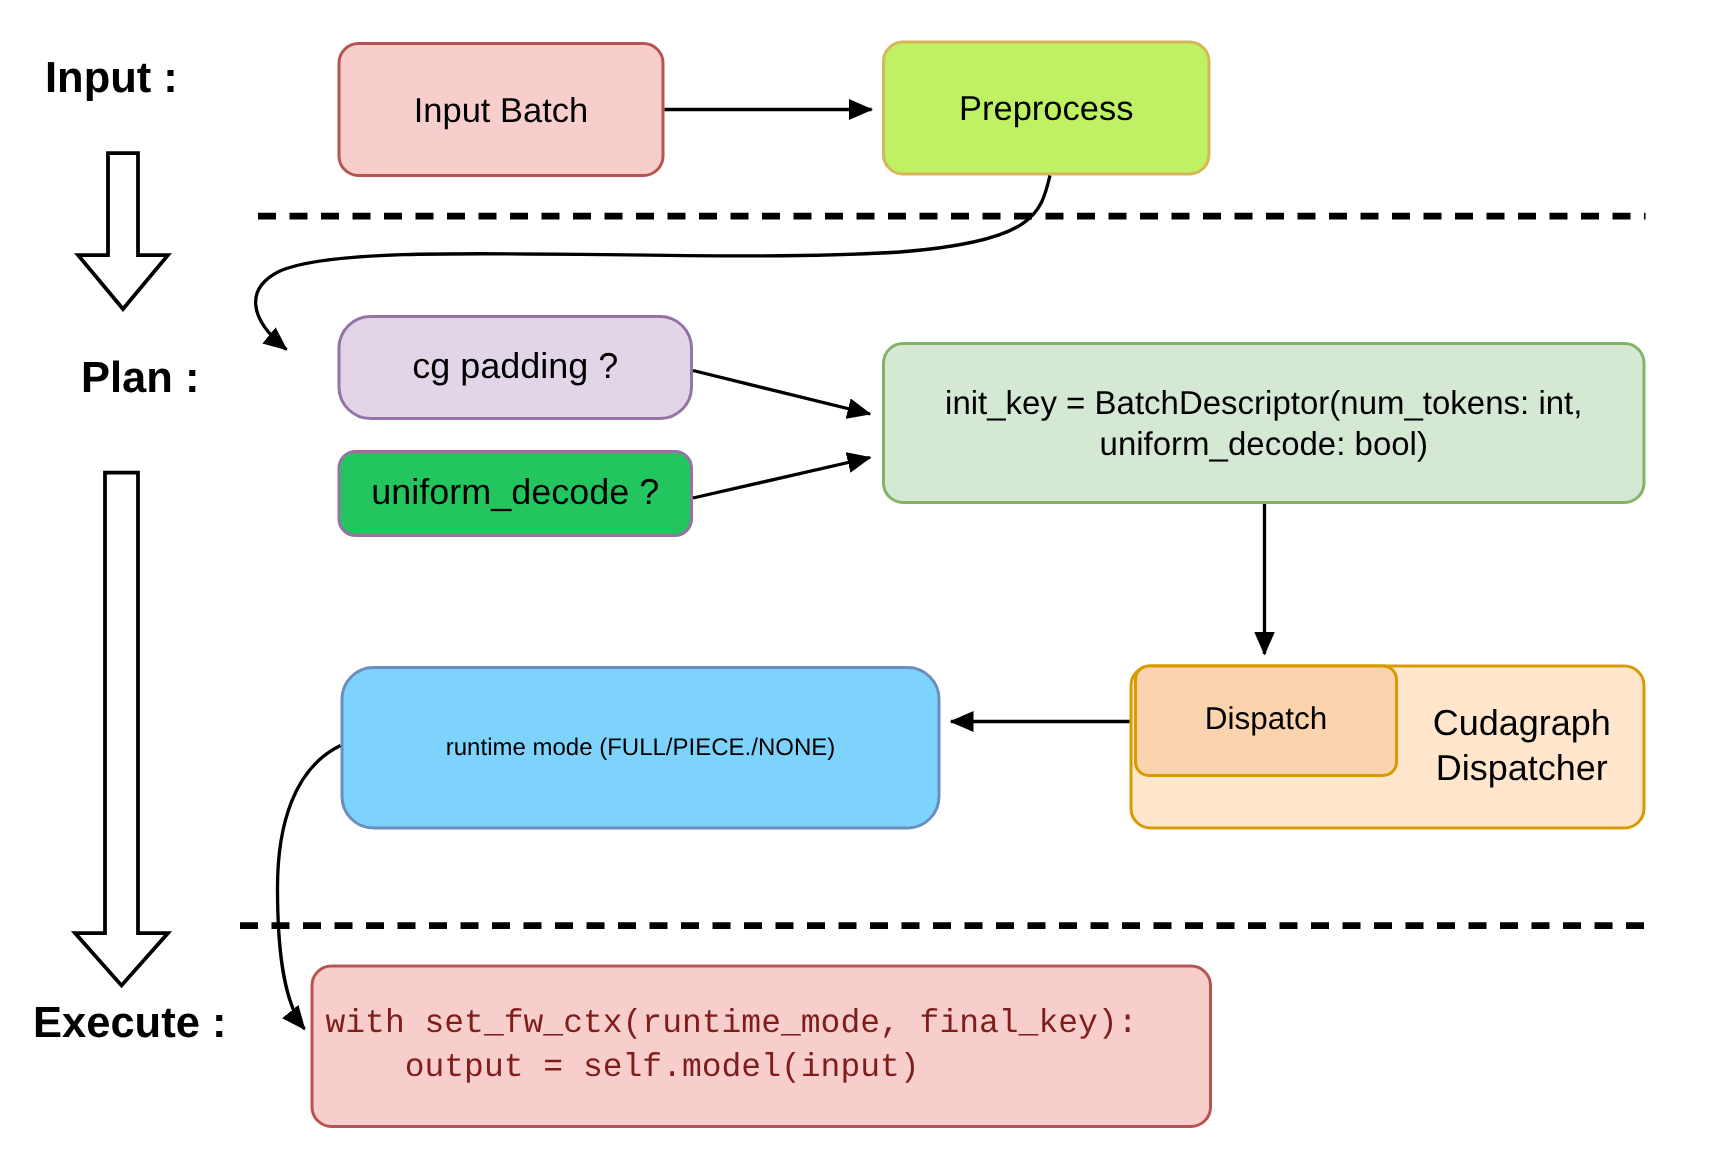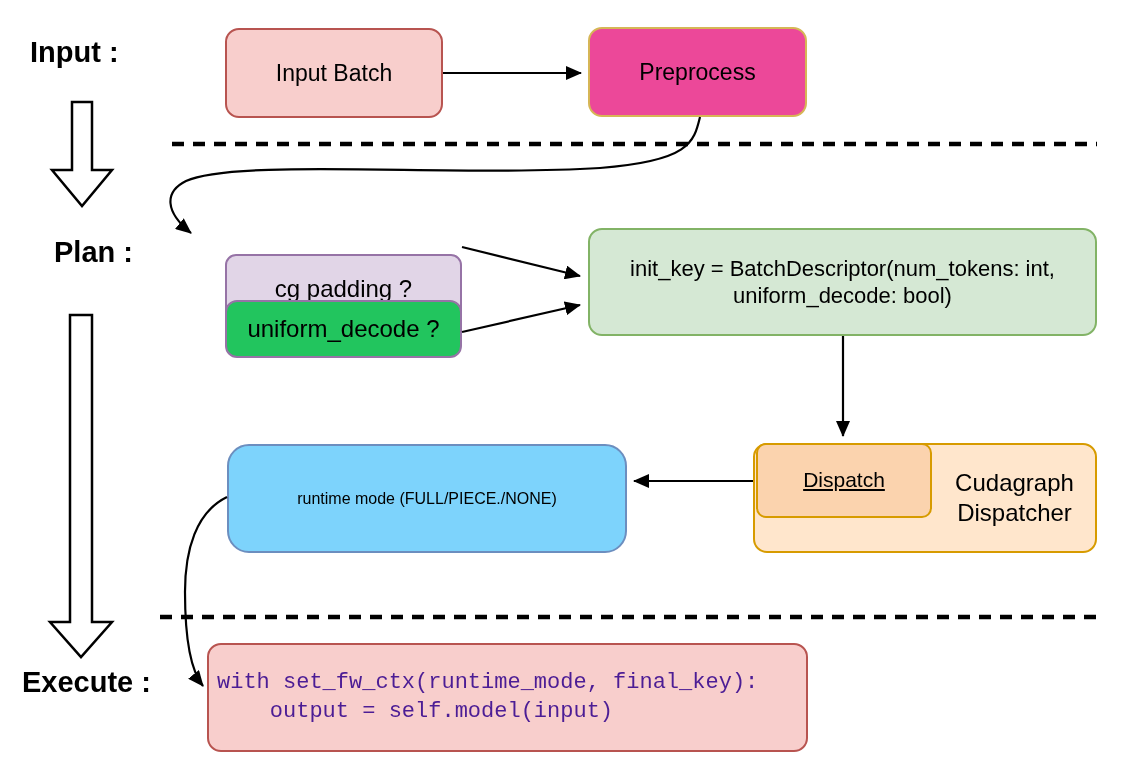--- a/index.html
+++ b/index.html
@@ -11,31 +11,31 @@
     position:absolute;font-size:29px;font-weight:bold;color:#000;
     white-space:nowrap;z-index:3;
   }
   .node{
     position:absolute;display:flex;flex-direction:column;align-items:center;
     justify-content:center;text-align:center;border:2px solid #b91c1c;
     border-radius:14px;box-sizing:border-box;z-index:1;line-height:1.25;
   }
   .node span{display:block;}
   #box-input-batch{left:225px;top:28px;width:218px;height:90px;background:#f8cecc;border-color:#b85450;font-size:23px;}
-  #box-preprocess{left:588px;top:27px;width:219px;height:90px;background:#ec4899;border-color:#d6b656;font-size:23px;text-align:center;}
-  #box-cg-padding{left:225px;top:210px;width:237px;height:70px;background:#e1d5e7;border-color:#9673a6;font-size:24px;border-radius:11px;margin-top:44px;}
+  #box-preprocess{left:588px;top:27px;width:219px;height:90px;background:#bef264;border-color:#d6b656;font-size:23px;text-align:center;}
+  #box-cg-padding{left:225px;top:210px;width:237px;height:70px;background:#e1d5e7;border-color:#9673a6;font-size:24px;border-radius:22px;}
   #box-uniform-decode{left:225px;top:300px;width:237px;height:58px;background:#22c55e;border-color:#9673a6;font-size:24px;border-radius:12px;}
   #box-init-key{left:588px;top:228px;width:509px;height:108px;background:#d5e8d4;border-color:#82b366;font-size:22px;}
   #box-cudagraph{left:753px;top:443px;width:344px;height:110px;background:#ffe6cc;border-color:#d79b00;font-size:24px;}
-  #box-dispatch{left:756px;top:443px;width:176px;height:75px;background:#fbd3ae;border-color:#d79b00;font-size:21px;border-radius:10px;z-index:2;text-decoration:underline;}
+  #box-dispatch{left:756px;top:443px;width:176px;height:75px;background:#fbd3ae;border-color:#d79b00;font-size:21px;border-radius:10px;z-index:2;}
   #cudagraph-label{left:932px;top:443px;width:165px;height:110px;border:none;background:transparent;font-size:24px;z-index:2;}
   #box-runtime-mode{left:227px;top:444px;width:400px;height:109px;background:#7dd3fc;border-color:#6c8ebf;font-size:16px;border-radius:22px;}
   #box-execute-code{
     left:207px;top:643px;width:601px;height:109px;background:#f8cecc;border-color:#b85450;
-    font-family:"Liberation Mono", monospace;font-size:22px;color:#4c1d95;
+    font-family:"Liberation Mono", monospace;font-size:22px;color:#7f1d1d;
     align-items:flex-start;padding-left:8px;
   }
   #box-execute-code span{white-space:pre;line-height:1.3;}
   svg#wires{position:absolute;left:0;top:0;z-index:2;}
 </style>
 </head>
 <body>
 
 <div id="canvas">
 

